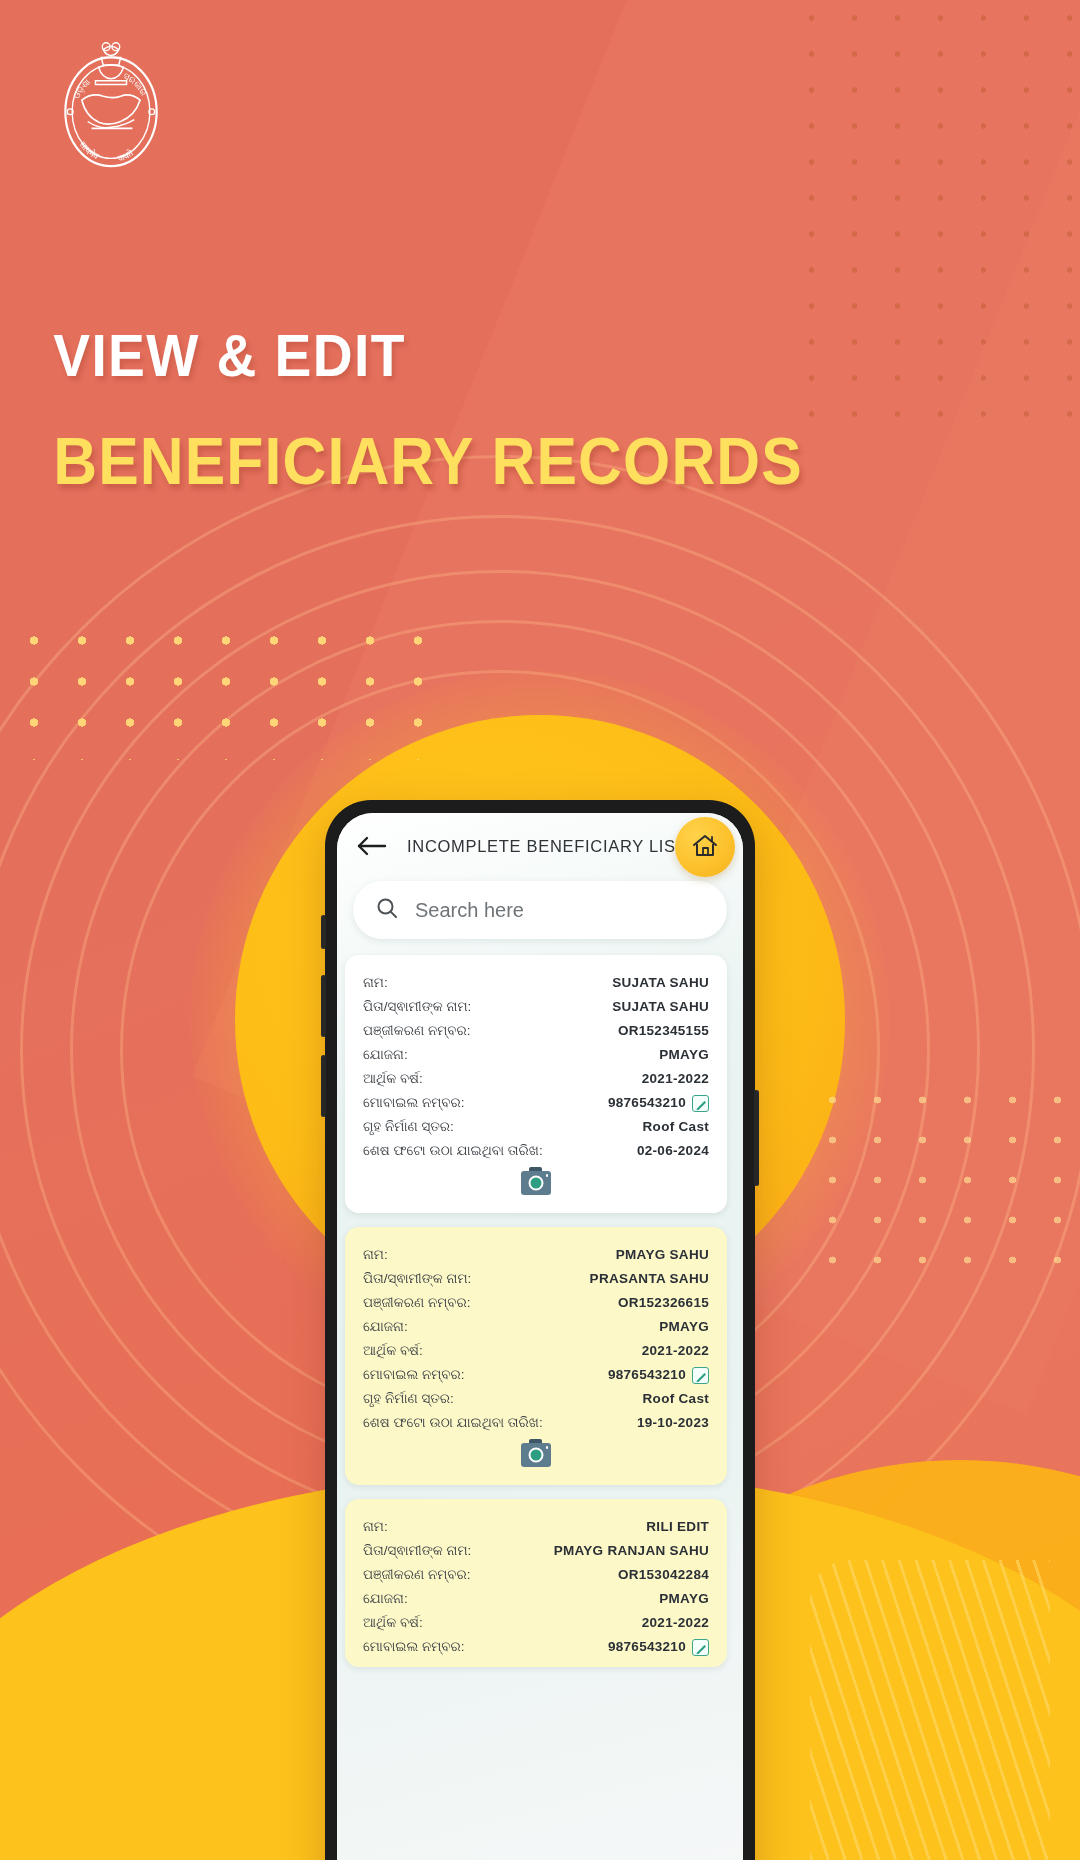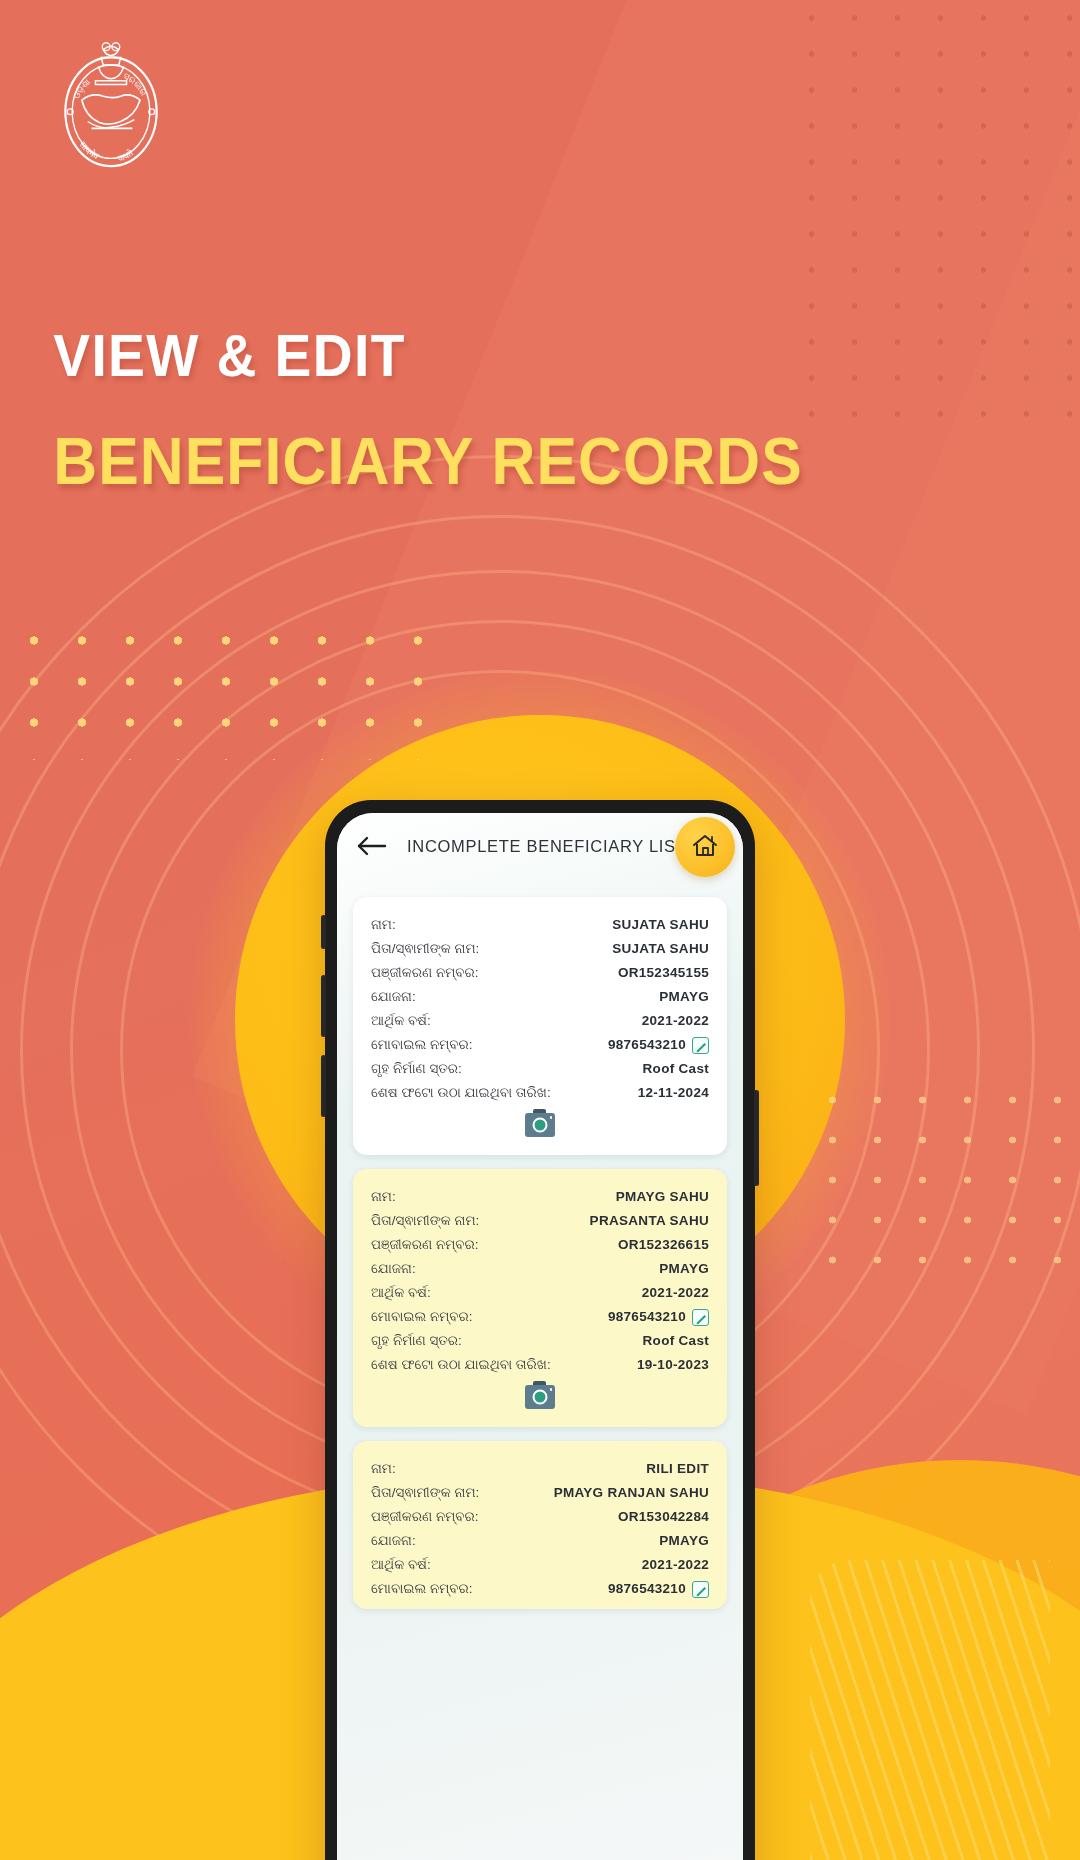--- a/index.html
+++ b/index.html
@@ -99,21 +99,21 @@
   .home-fab{position:absolute;right:8px;top:4px;width:60px;height:60px;border-radius:50%;
      background:radial-gradient(circle at 35% 30%, #ffd24a 0%, #fcc02a 60%, #f3b01c 100%);
      display:flex;align-items:center;justify-content:center;z-index:5;cursor:pointer;
      box-shadow:0 3px 8px rgba(150,100,10,.25);}
 
   .search-bar{position:relative;margin:12px 16px 0 16px;height:58px;background:#fff;
      border-radius:30px;display:flex;align-items:center;gap:16px;padding:0 22px;
      box-shadow:0 2px 7px rgba(80,110,110,.13);cursor:text;}
   .search-ph{color:#6e7477;font-size:20px;}
 
-  .list{position:relative;margin-top:28px;padding:0 16px 0 16px;}
+  .list{position:relative;margin-top:16px;padding:0 16px 0 8px;}
   .card{border-radius:14px;padding:16px 18px 8px 18px;margin-bottom:14px;
      box-shadow:0 2px 6px rgba(90,120,115,.14);}
   .card.white{background:#fff;}
   .card.yellow{background:#fcf8c8;}
   .row{display:flex;justify-content:space-between;align-items:center;
      font-size:13.5px;line-height:1.78;gap:8px;}
   .lbl{color:#3a3f44;white-space:nowrap;}
   .val{color:#2b3036;font-weight:bold;letter-spacing:.3px;text-align:left;
      display:flex;align-items:center;gap:6px;justify-content:flex-end;}
   .pencil{width:17px;height:17px;flex:none;border:1.4px solid #3aa58a;border-radius:3px;
@@ -215,20 +215,29 @@
           <svg viewBox="0 0 30 28" width="30" height="28">
             <path d="M4 14 L15 5 L26 14" stroke="#2a2a2a" stroke-width="2" fill="none" stroke-linecap="round" stroke-linejoin="round"></path>
             <path d="M7 13 V24 H23 V13" stroke="#2a2a2a" stroke-width="2" fill="none" stroke-linejoin="round"></path>
             <path d="M13 24 V17 H18 V24" stroke="#2a2a2a" stroke-width="1.8" fill="none" stroke-linejoin="round"></path>
             <path d="M22 6 V10" stroke="#2a2a2a" stroke-width="1.8" stroke-linecap="round"></path>
           </svg>
         </span>
       </div>
     </div>
 
+    <div class="search-bar">
+      <span>
+        <svg viewBox="0 0 24 24" width="24" height="24">
+          <circle cx="10.5" cy="10.5" r="7" fill="none" stroke="#4c5255" stroke-width="2"></circle>
+          <path d="M15.6 15.6 L21 21" stroke="#4c5255" stroke-width="2" stroke-linecap="round"></path>
+        </svg>
+      </span>
+      <span class="search-ph">Search here</span>
+    </div>
 
     <div class="list">
 
       <div class="card white">
         <div class="row">
           <span class="lbl">ନାମ:</span>
           <span class="val">SUJATA SAHU</span>
         </div>
         <div class="row">
           <span class="lbl">ପିତା/ସ୍ଵାମୀଙ୍କ ନାମ:</span>
@@ -256,21 +265,21 @@
               </svg>
             </span>
           </span>
         </div>
         <div class="row">
           <span class="lbl">ଗୃହ ନିର୍ମାଣ ସ୍ତର:</span>
           <span class="val">Roof Cast</span>
         </div>
         <div class="row">
           <span class="lbl">ଶେଷ ଫଟୋ ଉଠା ଯାଇଥିବା ତାରିଖ:</span>
-          <span class="val">12-11-2024</span>
+          <span class="val">02-06-2024</span>
         </div>
         <div class="cam-wrap">
           <span class="cam">
             <span class="cam-lens"></span>
             <span class="cam-dot"></span>
           </span>
         </div>
       </div>
 
       <div class="card yellow">

